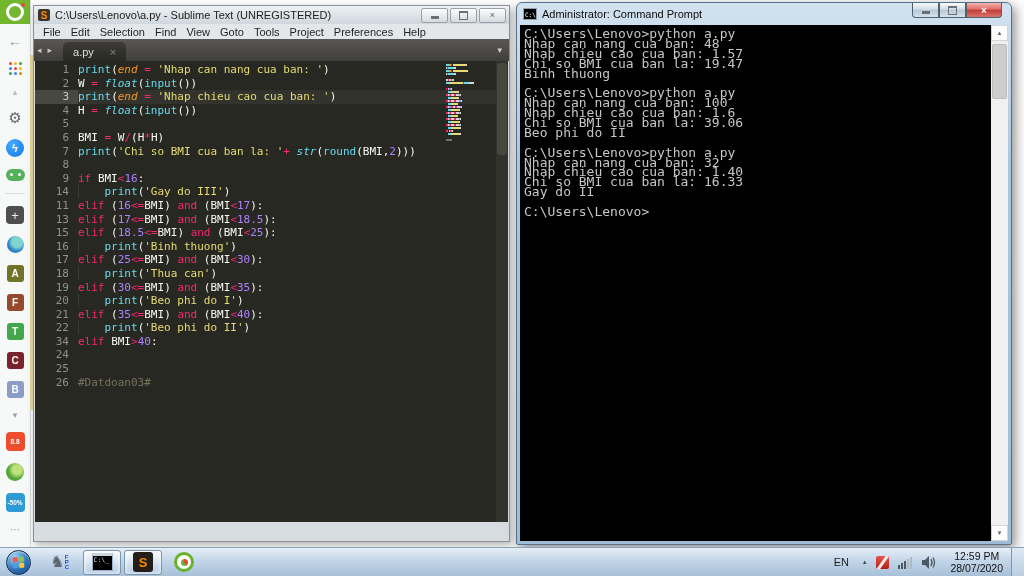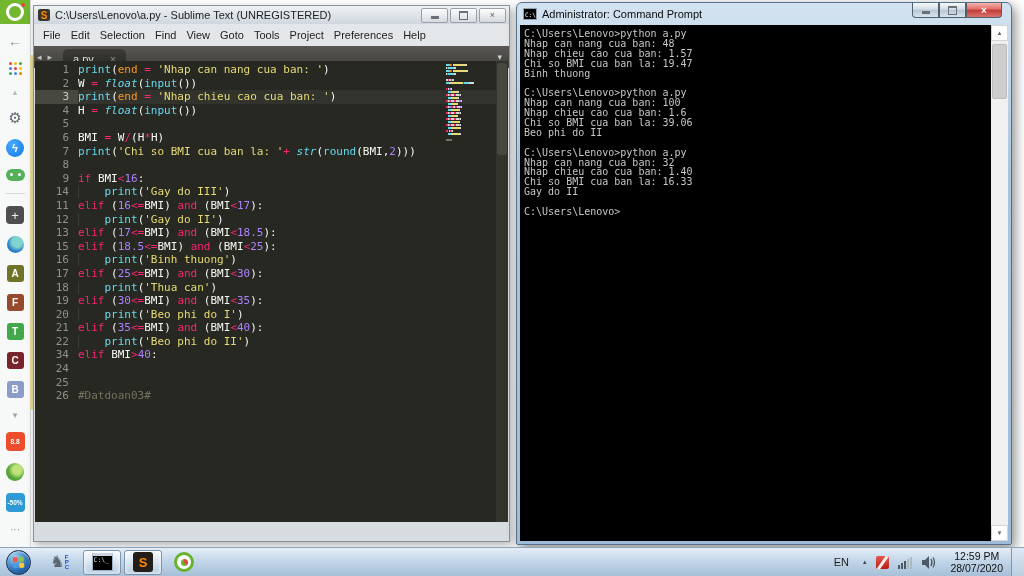--- a/index.html
+++ b/index.html
@@ -37,39 +37,39 @@
   .st-titlebar{height:18px;background:linear-gradient(#eef2f5,#cfd6dd);display:flex;align-items:center;
                padding-left:4px;font-size:11px;color:#222;}
   .st-appicon{color:#ff8a00;font-weight:bold;font-size:10px;margin-right:5px;background:#3a342f;width:12px;height:12px;
               display:flex;align-items:center;justify-content:center;border-radius:2px;}
   .st-title{white-space:nowrap;overflow:hidden;flex:1;}
   .wbtns{display:flex;margin-right:3px;}
   .wbtn{width:25px;height:13px;margin-left:2px;background:linear-gradient(#fdfdfd,#d5dade);border:1px solid #9aa0a8;
         border-radius:2px;display:flex;align-items:center;justify-content:center;font-size:9px;color:#5a5f66;line-height:9px;}
   .gl-min{width:8px;height:3px;background:#6a7077;margin-top:4px;}
   .gl-res{width:7px;height:6px;border:1px solid #6a7077;border-top:2px solid #6a7077;}
-  .st-menubar{height:22px;background:#e4e7e9;display:flex;align-items:center;font-size:11px;color:#1f1f1f;padding-left:4px;}
+  .st-menubar{height:15px;background:#e4e7e9;display:flex;align-items:center;font-size:11px;color:#1f1f1f;padding-left:4px;}
   .menu-item{padding:0 5px;white-space:nowrap;}
   .st-tabbar{height:22px;background:linear-gradient(#5a5855,#403e3b);display:flex;align-items:flex-end;position:relative;}
   .tab-nav{color:#c4c4c0;font-size:9px;padding:0 3px;align-self:center;}
   .tab{height:19px;background:linear-gradient(#3c3b37,#292923);border-radius:5px 5px 0 0;padding:0 10px;
        display:flex;align-items:center;color:#dededa;font-size:11px;margin-left:8px;}
   .tab-close{margin-left:16px;color:#8b8b86;font-size:11px;}
   .tab-overflow{position:absolute;right:7px;top:6px;color:#d0d0cc;font-size:9px;}
   .st-editor{position:absolute;left:1px;right:1px;top:55px;height:461px;background:#272822;overflow:hidden;
              font-family:"DejaVu Sans Mono",monospace;font-size:11px;line-height:13.6px;}
   #code-rows{padding-top:2px;}
   .row{display:flex;height:13.6px;white-space:pre;}
   .ln{width:34px;text-align:right;padding-right:9px;color:#90918b;flex:none;}
   .row.cur{background:#32332c;}
   .row.cur .ln{background:#47483f;color:#c9c9c3;}
   .codeline{white-space:pre;}
   .tk-fn{color:#66d9ef}.tk-fni{color:#66d9ef;font-style:italic}.tk-kw{color:#f92672}
   .tk-str{color:#e6db74}.tk-num{color:#ae81ff}.tk-pl{color:#f8f8f2}.tk-cm{color:#75715e}
-  .tk-par{color:#fd971f;}.tk-ind{box-shadow:inset 1px 0 0 #3b3c35;}
+  .tk-par{color:#fd971f;font-style:italic}.tk-ind{box-shadow:inset 1px 0 0 #3b3c35;}
   .st-scroll{position:absolute;right:0;top:0;width:12px;height:100%;background:#32332d;}
   .st-thumb{position:absolute;top:2px;left:1px;width:10px;height:92px;background:#47483f;border-radius:3px;}
   .minimap{position:absolute;right:14px;top:3px;width:48px;}
   .mrow{height:3px;display:flex;}
   .mseg{height:2px;flex:none;}
   .st-status{position:absolute;left:1px;right:1px;bottom:1px;height:19px;background:linear-gradient(#ededed,#dadada);
              border-top:1px solid #b9b9b9;font-size:10.5px;color:#4a4a4a;display:flex;align-items:center;}
   .status-icon{width:14px;height:8px;border:1px solid #8a8a8a;border-radius:2px;margin:0 9px;background:linear-gradient(#fff,#ccc);flex:none;}
   .status-tabsize{position:absolute;left:345px;}
   .status-lang{position:absolute;left:424px;}
@@ -83,21 +83,21 @@
             color:#fff;font-size:6px;line-height:11px;padding-left:1px;font-family:"DejaVu Sans Mono",monospace;box-sizing:border-box;}
   .cmd-btns{position:absolute;top:0;right:9px;display:flex;}
   .cbtn{width:27px;height:15px;border:1px solid #4e616f;border-top:none;
         background:linear-gradient(#f7fafc,#d3dde5 45%,#b6c7d4 50%,#d8e3ec);
         display:flex;align-items:center;justify-content:center;font-size:9px;color:#333;box-sizing:border-box;}
   .cbtn:first-child{border-radius:0 0 0 4px;}
   .cbtn-close{width:36px;background:linear-gradient(#f6b3ae,#e06b66 45%,#c03c36 50%,#d9736d);
               color:#fff;font-weight:bold;border-radius:0 0 4px 0;font-size:10px;}
   .console{position:absolute;left:3px;right:3px;top:22px;bottom:3px;background:#000;}
   .console-text{position:absolute;left:4px;top:4px;right:22px;font-family:"DejaVu Sans Mono",monospace;
-                font-size:10px;line-height:9.9px;color:#c6c6c6;white-space:pre;}
+                font-size:13px;line-height:9.9px;color:#c6c6c6;white-space:pre;}
   .cline{height:9.9px;}
   .console-scroll{position:absolute;right:0;top:0;bottom:0;width:17px;background:#f0f0f0;}
   .cs-btn{position:absolute;left:0;width:17px;height:16px;background:#fdfdfd;border:1px solid #d5d5d5;color:#606060;
           font-size:7px;display:flex;align-items:center;justify-content:center;box-sizing:border-box;}
   .cs-up{top:0;}.cs-down{bottom:0;}
   .cs-thumb{position:absolute;left:1px;top:19px;width:15px;height:55px;background:#cdcdcd;border:1px solid #bdbdbd;border-radius:2px;box-sizing:border-box;}
 
   
   .taskbar{position:absolute;left:0;bottom:0;width:1024px;height:29px;
            background:linear-gradient(#e6eef7,#c3d6e9 45%,#a7c0d8);border-top:1px solid #89a3bb;
@@ -238,21 +238,20 @@
           <div class="row"><span class="ln">2</span><span class="codeline"><span class="tk-pl">W</span><span class="tk-pl"> </span><span class="tk-kw">=</span><span class="tk-pl"> </span><span class="tk-fni">float</span><span class="tk-pl">(</span><span class="tk-fn">input</span><span class="tk-pl">())</span></span></div>
           <div class="row cur"><span class="ln">3</span><span class="codeline"><span class="tk-fn">print</span><span class="tk-pl">(</span><span class="tk-par">end</span><span class="tk-pl"> </span><span class="tk-kw">=</span><span class="tk-pl"> </span><span class="tk-str">'Nhap chieu cao cua ban: '</span><span class="tk-pl">)</span></span></div>
           <div class="row"><span class="ln">4</span><span class="codeline"><span class="tk-pl">H</span><span class="tk-pl"> </span><span class="tk-kw">=</span><span class="tk-pl"> </span><span class="tk-fni">float</span><span class="tk-pl">(</span><span class="tk-fn">input</span><span class="tk-pl">())</span></span></div>
           <div class="row"><span class="ln">5</span><span class="codeline"></span></div>
           <div class="row"><span class="ln">6</span><span class="codeline"><span class="tk-pl">BMI</span><span class="tk-pl"> </span><span class="tk-kw">=</span><span class="tk-pl"> </span><span class="tk-pl">W</span><span class="tk-kw">/</span><span class="tk-pl">(</span><span class="tk-pl">H</span><span class="tk-kw">*</span><span class="tk-pl">H</span><span class="tk-pl">)</span></span></div>
           <div class="row"><span class="ln">7</span><span class="codeline"><span class="tk-fn">print</span><span class="tk-pl">(</span><span class="tk-str">'Chi so BMI cua ban la: '</span><span class="tk-kw">+</span><span class="tk-pl"> </span><span class="tk-fni">str</span><span class="tk-pl">(</span><span class="tk-fn">round</span><span class="tk-pl">(</span><span class="tk-pl">BMI</span><span class="tk-pl">,</span><span class="tk-num">2</span><span class="tk-pl">)))</span></span></div>
           <div class="row"><span class="ln">8</span><span class="codeline"></span></div>
           <div class="row"><span class="ln">9</span><span class="codeline"><span class="tk-kw">if</span><span class="tk-pl"> </span><span class="tk-pl">BMI</span><span class="tk-kw">&lt;</span><span class="tk-num">16</span><span class="tk-pl">:</span></span></div>
           <div class="row"><span class="ln">14</span><span class="codeline"><span class="tk-ind">    </span><span class="tk-fn">print</span><span class="tk-pl">(</span><span class="tk-str">'Gay do III'</span><span class="tk-pl">)</span></span></div>
           <div class="row"><span class="ln">11</span><span class="codeline"><span class="tk-kw">elif</span><span class="tk-pl"> (</span><span class="tk-num">16</span><span class="tk-kw">&lt;=</span><span class="tk-pl">BMI</span><span class="tk-pl">) </span><span class="tk-kw">and</span><span class="tk-pl"> (</span><span class="tk-pl">BMI</span><span class="tk-kw">&lt;</span><span class="tk-num">17</span><span class="tk-pl">):</span></span></div>
-          <div class="row"><span class="ln">12</span><span class="codeline"><span class="tk-ind">    </span><span class="tk-fn">print</span><span class="tk-pl">(</span><span class="tk-str">'Gay do II'</span><span class="tk-pl">)</span></span></div>
           <div class="row"><span class="ln">13</span><span class="codeline"><span class="tk-kw">elif</span><span class="tk-pl"> (</span><span class="tk-num">17</span><span class="tk-kw">&lt;=</span><span class="tk-pl">BMI</span><span class="tk-pl">) </span><span class="tk-kw">and</span><span class="tk-pl"> (</span><span class="tk-pl">BMI</span><span class="tk-kw">&lt;</span><span class="tk-num">18.5</span><span class="tk-pl">):</span></span></div>
           <div class="row"><span class="ln">15</span><span class="codeline"><span class="tk-kw">elif</span><span class="tk-pl"> (</span><span class="tk-num">18.5</span><span class="tk-kw">&lt;=</span><span class="tk-pl">BMI</span><span class="tk-pl">) </span><span class="tk-kw">and</span><span class="tk-pl"> (</span><span class="tk-pl">BMI</span><span class="tk-kw">&lt;</span><span class="tk-num">25</span><span class="tk-pl">):</span></span></div>
           <div class="row"><span class="ln">16</span><span class="codeline"><span class="tk-ind">    </span><span class="tk-fn">print</span><span class="tk-pl">(</span><span class="tk-str">'Binh thuong'</span><span class="tk-pl">)</span></span></div>
           <div class="row"><span class="ln">17</span><span class="codeline"><span class="tk-kw">elif</span><span class="tk-pl"> (</span><span class="tk-num">25</span><span class="tk-kw">&lt;=</span><span class="tk-pl">BMI</span><span class="tk-pl">) </span><span class="tk-kw">and</span><span class="tk-pl"> (</span><span class="tk-pl">BMI</span><span class="tk-kw">&lt;</span><span class="tk-num">30</span><span class="tk-pl">):</span></span></div>
           <div class="row"><span class="ln">18</span><span class="codeline"><span class="tk-ind">    </span><span class="tk-fn">print</span><span class="tk-pl">(</span><span class="tk-str">'Thua can'</span><span class="tk-pl">)</span></span></div>
           <div class="row"><span class="ln">19</span><span class="codeline"><span class="tk-kw">elif</span><span class="tk-pl"> (</span><span class="tk-num">30</span><span class="tk-kw">&lt;=</span><span class="tk-pl">BMI</span><span class="tk-pl">) </span><span class="tk-kw">and</span><span class="tk-pl"> (</span><span class="tk-pl">BMI</span><span class="tk-kw">&lt;</span><span class="tk-num">35</span><span class="tk-pl">):</span></span></div>
           <div class="row"><span class="ln">20</span><span class="codeline"><span class="tk-ind">    </span><span class="tk-fn">print</span><span class="tk-pl">(</span><span class="tk-str">'Beo phi do I'</span><span class="tk-pl">)</span></span></div>
           <div class="row"><span class="ln">21</span><span class="codeline"><span class="tk-kw">elif</span><span class="tk-pl"> (</span><span class="tk-num">35</span><span class="tk-kw">&lt;=</span><span class="tk-pl">BMI</span><span class="tk-pl">) </span><span class="tk-kw">and</span><span class="tk-pl"> (</span><span class="tk-pl">BMI</span><span class="tk-kw">&lt;</span><span class="tk-num">40</span><span class="tk-pl">):</span></span></div>
           <div class="row"><span class="ln">22</span><span class="codeline"><span class="tk-ind">    </span><span class="tk-fn">print</span><span class="tk-pl">(</span><span class="tk-str">'Beo phi do II'</span><span class="tk-pl">)</span></span></div>
           <div class="row"><span class="ln">34</span><span class="codeline"><span class="tk-kw">elif</span><span class="tk-pl"> </span><span class="tk-pl">BMI</span><span class="tk-kw">&gt;</span><span class="tk-num">40</span><span class="tk-pl">:</span></span></div>

